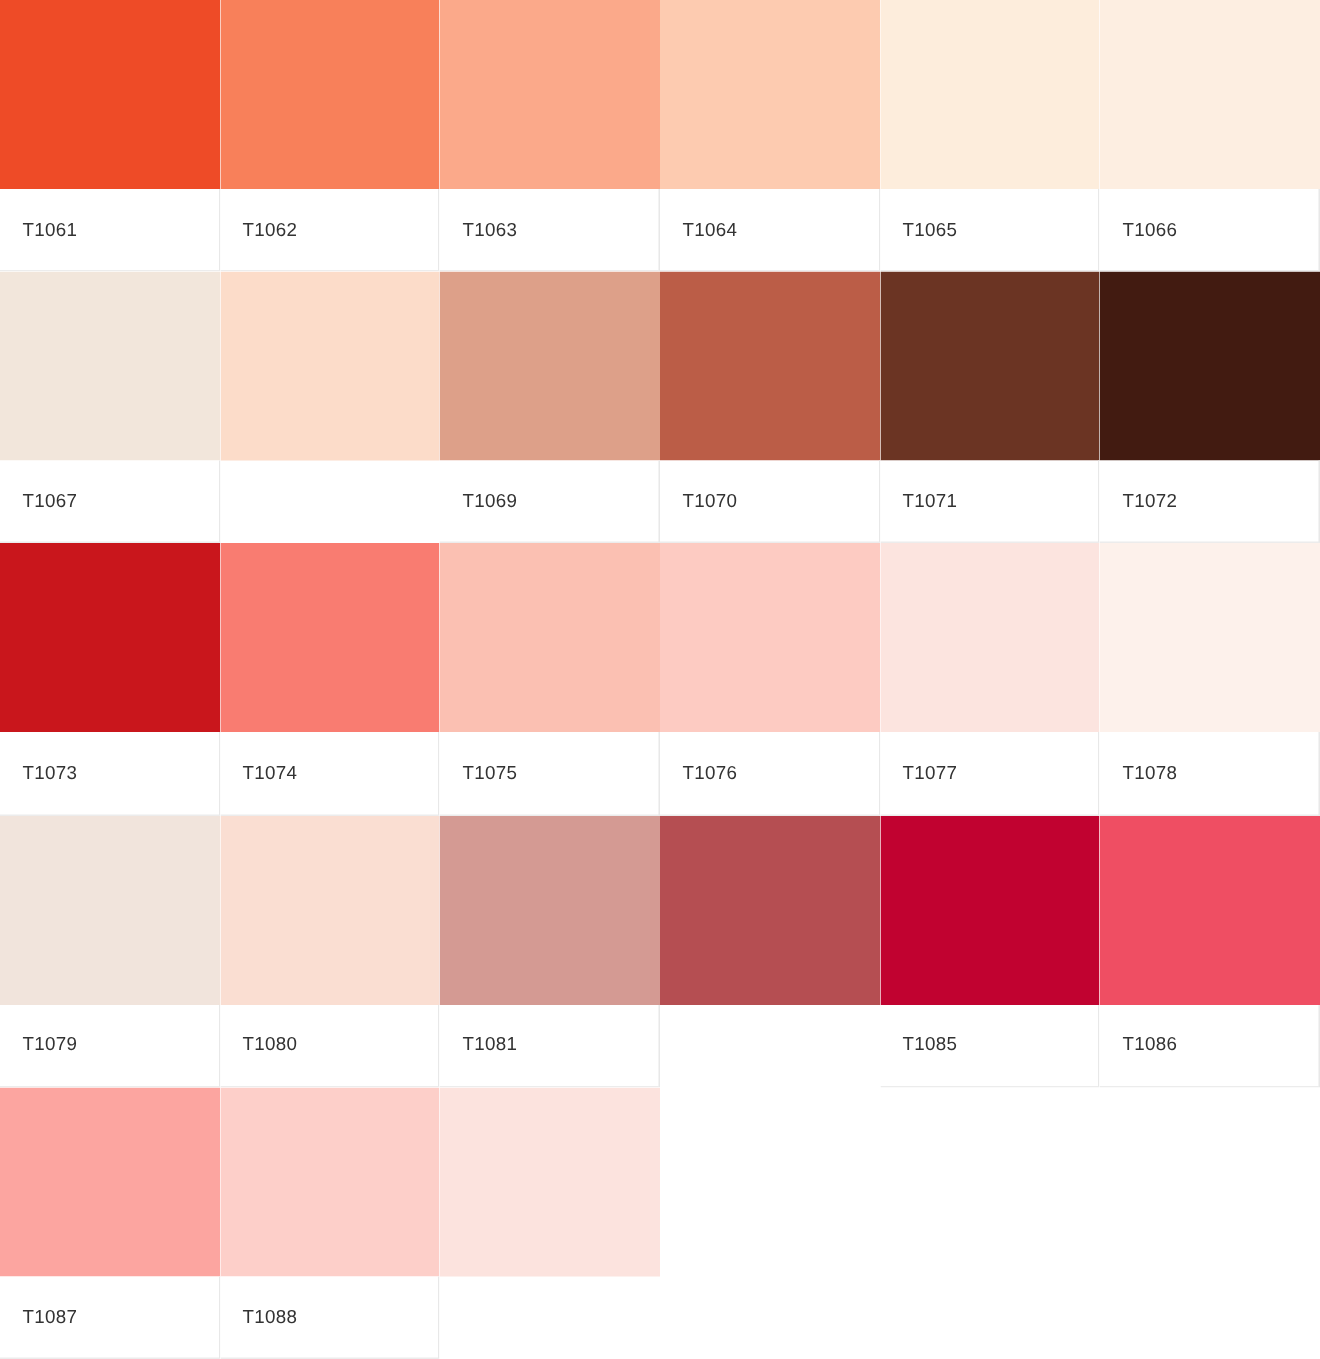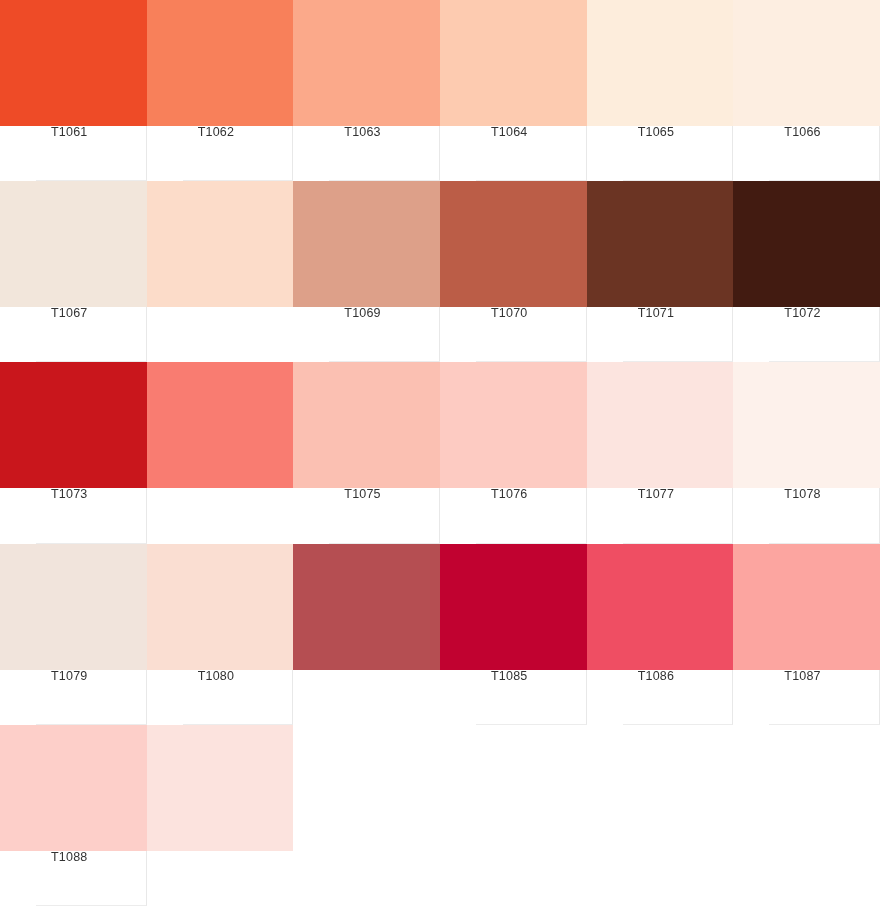--- a/index.html
+++ b/index.html
@@ -27,26 +27,26 @@
     background: #ffffff;
   }
   .swatch-color {
     flex: 0 0 126px;
     width: 100%;
     box-sizing: border-box;
   }
   .swatch-caption {
     flex: 1 1 auto;
     display: flex;
+    align-items: center;
     box-sizing: border-box;
     background: #ffffff;
     border-right: 1px solid #e8e8e8;
     border-bottom: 1px solid #ececec;
     padding-left: 15px;
-    margin-left: 36px;
   }
   .swatch-label {
     font-size: 12.5px;
     color: #333333;
     letter-spacing: 0.2px;
     line-height: 1;
     white-space: nowrap;
   }
 </style>
 </head>
@@ -123,20 +123,23 @@
       </div>
     </div>
     <div class="swatch-cell">
       <div class="swatch-color" style="background-color: rgb(201, 22, 28);"></div>
       <div class="swatch-caption">
         <span class="swatch-label">T1073</span>
       </div>
     </div>
     <div class="swatch-cell">
       <div class="swatch-color" style="background-color: rgb(249, 124, 113);"></div>
+      <div class="swatch-caption">
+        <span class="swatch-label">T1074</span>
+      </div>
     </div>
     <div class="swatch-cell">
       <div class="swatch-color" style="background-color: rgb(251, 192, 178);"></div>
       <div class="swatch-caption">
         <span class="swatch-label">T1075</span>
       </div>
     </div>
     <div class="swatch-cell">
       <div class="swatch-color" style="background-color: rgb(253, 203, 194);"></div>
       <div class="swatch-caption">
@@ -158,20 +161,26 @@
     <div class="swatch-cell">
       <div class="swatch-color" style="background-color: rgb(241, 228, 220);"></div>
       <div class="swatch-caption">
         <span class="swatch-label">T1079</span>
       </div>
     </div>
     <div class="swatch-cell">
       <div class="swatch-color" style="background-color: rgb(250, 222, 210);"></div>
       <div class="swatch-caption">
         <span class="swatch-label">T1080</span>
+      </div>
+    </div>
+    <div class="swatch-cell">
+      <div class="swatch-color" style="background-color: rgb(212, 154, 147);"></div>
+      <div class="swatch-caption">
+        <span class="swatch-label">T1081</span>
       </div>
     </div>
     <div class="swatch-cell">
       <div class="swatch-color" style="background-color: rgb(181, 78, 82);"></div>
     </div>
     <div class="swatch-cell">
       <div class="swatch-color" style="background-color: rgb(193, 2, 48);"></div>
       <div class="swatch-caption">
         <span class="swatch-label">T1085</span>
       </div>

